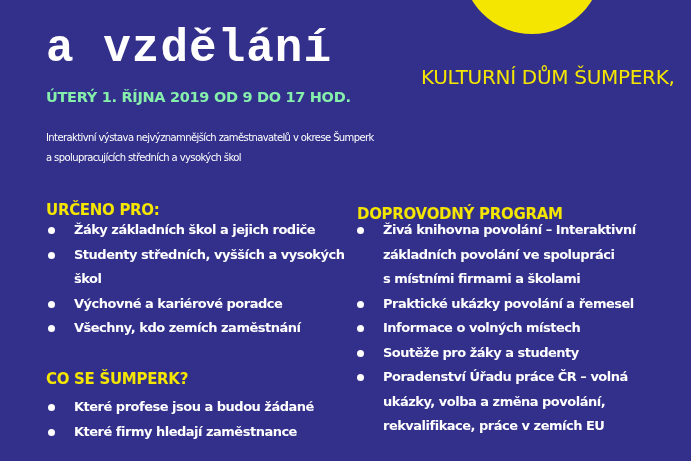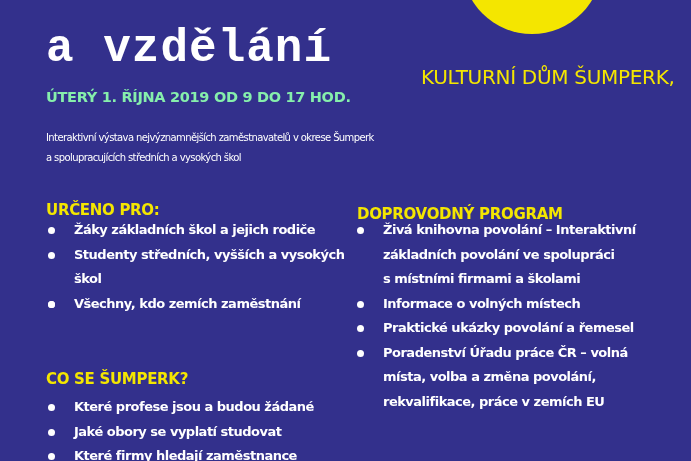--- a/index.html
+++ b/index.html
@@ -27,30 +27,30 @@
 
 <div class="intro">
   <div>Interaktivní výstava nejvýznamnějších zaměstnavatelů v okrese Šumperk</div>
   <div>a spolupracujících středních a vysokých škol</div>
 </div>
 
 <div class="sec-h" style="left:46px;top:193px;margin-top:8px;">URČENO PRO:</div>
 <ul style="left:46px;top:218px;">
   <li><span class="dot"></span><span>Žáky základních škol a jejich rodiče</span></li>
   <li><span class="dot"></span><span>Studenty středních, vyšších a vysokých</span><br><span>škol</span></li>
-  <li><span class="dot"></span></li>
+  <li><span class="dot"></span><span>Výchovné a kariérové poradce</span></li>
   <li><span class="dot"></span><span>Všechny, kdo zemích zaměstnání</span></li>
 </ul>
 
 <div class="sec-h" style="left:46px;top:370px;">CO SE ŠUMPERK?</div>
 <ul style="left:46px;top:395px;">
   <li><span class="dot"></span><span>Které profese jsou a budou žádané</span></li>
-  <li><span class="dot"></span><span>Jaké obory se vyplatí studovat</span></li>
   <li><span class="dot"></span><span>Které firmy hledají zaměstnance</span></li>
 </ul>
 
 <div class="sec-h" style="left:357px;top:205px;">DOPROVODNÝ PROGRAM</div>
 <ul style="left:355px;top:218px;">
   <li><span class="dot"></span><span>Živá knihovna povolání – Interaktivní</span><br><span>základních povolání ve spolupráci</span><br><span>s místními firmami a školami</span></li>
+  <li><span class="dot"></span><span>Praktické ukázky povolání a řemesel</span></li>
   <li><span class="dot"></span><span>Informace o volných místech</span></li>
-  <li><span class="dot"></span><span>Praktické ukázky povolání a řemesel</span></li>
-  <li><span class="dot"></span><span>Poradenství Úřadu práce ČR – volná</span><br><span>místa, volba a změna povolání,</span><br><span>rekvalifikace, práce v zemích EU</span></li>
+  <li><span class="dot"></span><span>Soutěže pro žáky a studenty</span></li>
+  <li><span class="dot"></span><span>Poradenství Úřadu práce ČR – volná</span><br><span>ukázky, volba a změna povolání,</span><br><span>rekvalifikace, práce v zemích EU</span></li>
 </ul>
 
 </body></html>

